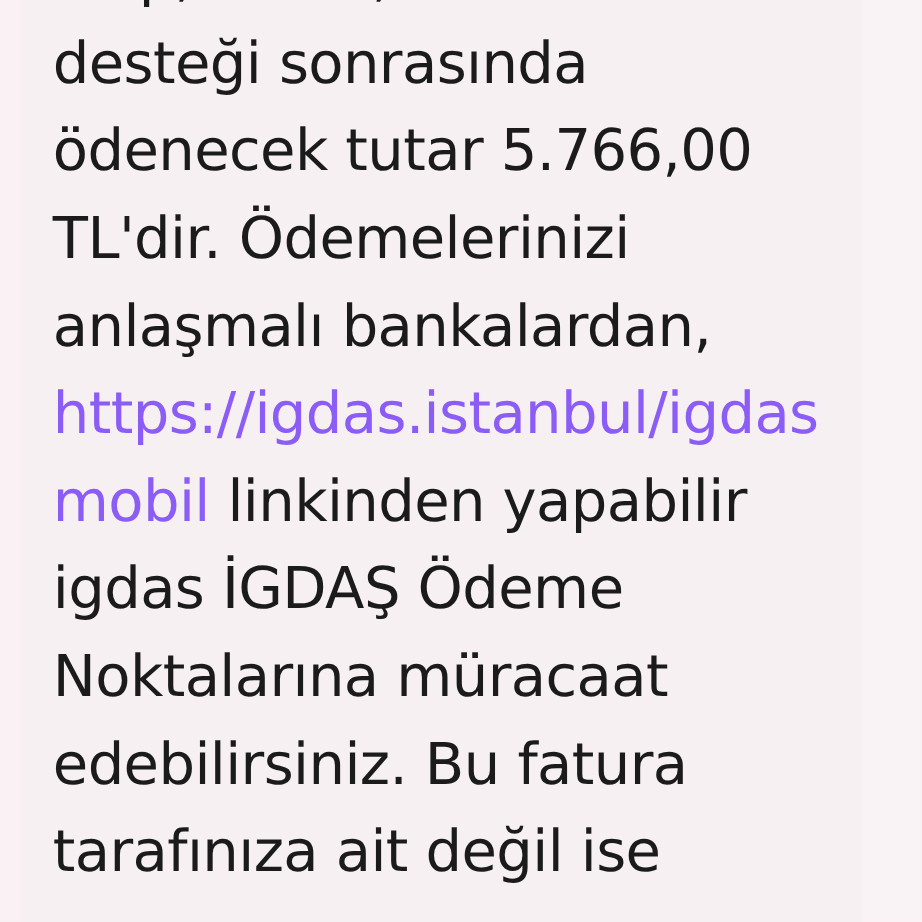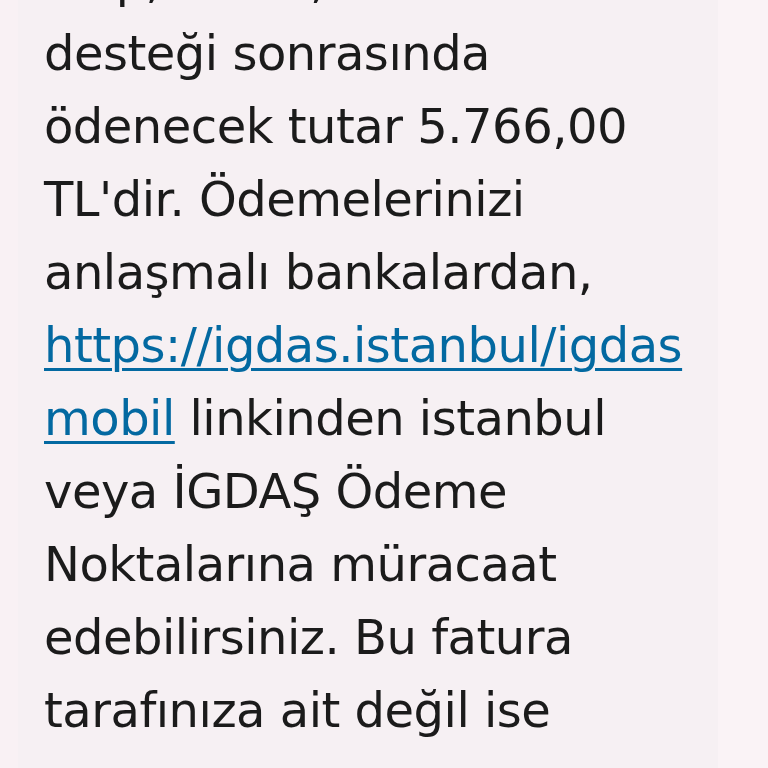--- a/index.html
+++ b/index.html
@@ -37,24 +37,23 @@
     font-family: "DejaVu Sans", sans-serif;
     font-size: 48px;
     line-height: 73px;
     color: #1b1b1b;
     letter-spacing: -0.5px;
     word-wrap: break-word;
     position: relative;
     top: -56px;
   }
   .message-text .link {
-    text-decoration: underline;
     text-underline-offset: 6px;
     text-decoration-thickness: 3px;
-    color: #0369a1;
+    color: #8b5cf6;
     cursor: pointer;
     text-align: center;
   }
   .edge-left {
     position: absolute;
     left: 0;
     top: 0;
     width: 18px;
     height: 768px;
     background: #f9f1f4;
@@ -68,15 +67,15 @@
     background: #faf3f6;
   }
 </style>
 </head>
 <body>
 
 <div class="screen">
   <div class="edge-left"></div>
   <div class="edge-right"></div>
   <div class="message-bubble">
-    <p class="message-text"><span>olup, 1.766,72 TL'lik devlet</span> <span>desteği sonrasında ödenecek tutar 5.766,00 TL'dir. Ödemelerinizi anlaşmalı bankalardan, </span><span class="link">https://igdas.istanbul/igdasmobil</span><span> linkinden istanbul veya İGDAŞ Ödeme Noktalarına müracaat edebilirsiniz. Bu fatura tarafınıza ait değil ise</span></p>
+    <p class="message-text"><span>olup, 1.766,72 TL'lik devlet</span> <span>desteği sonrasında ödenecek tutar 5.766,00 TL'dir. Ödemelerinizi anlaşmalı bankalardan, </span><span class="link">https://igdas.istanbul/igdasmobil</span><span> linkinden yapabilir igdas İGDAŞ Ödeme Noktalarına müracaat edebilirsiniz. Bu fatura tarafınıza ait değil ise</span></p>
   </div>
 </div>
 
 </body></html>

